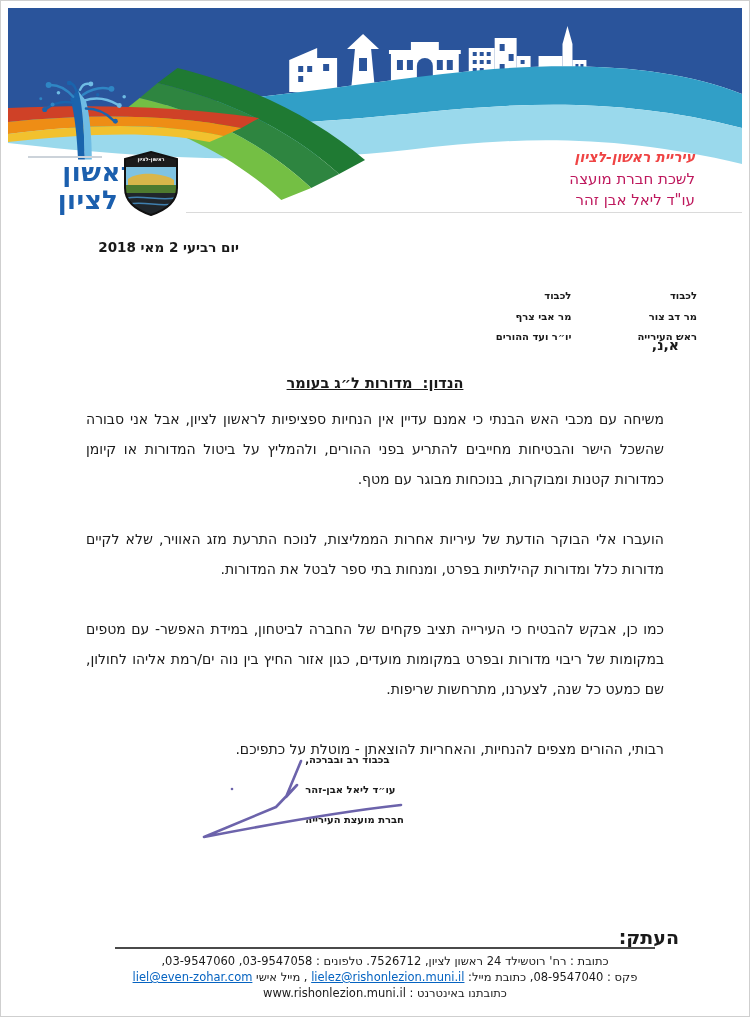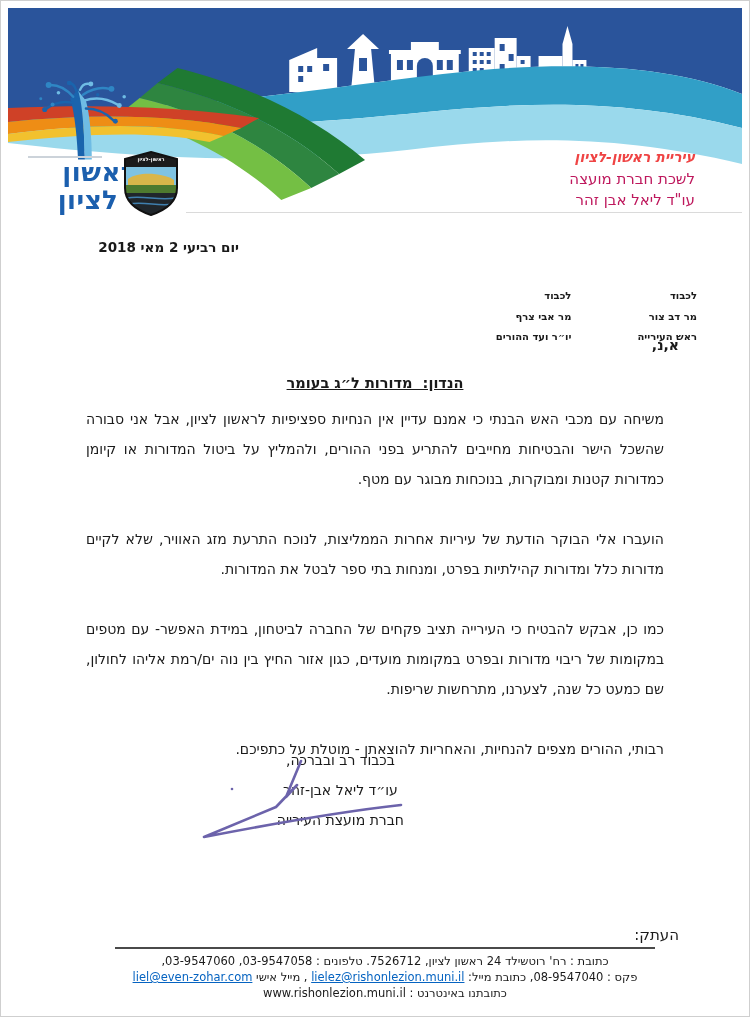--- a/index.html
+++ b/index.html
@@ -29,25 +29,25 @@
   .date-block{position:absolute;right:510px;left:85px;top:236px;text-align:right;
     font-weight:bold;font-size:13.5px;line-height:20px;direction:rtl;}
   .recipients{position:absolute;right:52px;top:264px;display:flex;direction:rtl;gap:66px;}
   .recipient{text-align:right;font-weight:bold;font-size:10px;line-height:20.5px;margin-top:21px;}
   .greeting{position:absolute;right:70px;top:336px;font-weight:bold;font-size:14px;}
   .subject-row{position:absolute;left:0;right:0;top:372px;text-align:center;}
   .subject-row span{font-weight:bold;font-size:14.5px;text-decoration:underline;}
   .body-text{position:absolute;right:85px;left:85px;top:403px;}
   .body-text p{margin:0 0 30px 0;font-size:14px;line-height:30px;text-align:justify;}
   
-  .sig-block{position:absolute;right:345px;top:744px;text-align:center;
-    font-weight:normal;font-size:14px;line-height:30px;white-space:nowrap;}
+  .sig-block{position:absolute;right:345px;top:744px;text-align:left;
+    font-weight:bold;font-size:10px;line-height:30px;white-space:nowrap;}
   .sig-ink{position:absolute;left:195px;top:756px;width:210px;height:88px;z-index:2;}
   
-  .copy-label{position:absolute;right:70px;top:925px;font-weight:normal;font-size:15px;margin-left:7px;}
+  .copy-label{position:absolute;right:70px;top:925px;font-weight:bold;font-size:19px;margin-left:7px;}
   .footer{position:absolute;left:108px;top:946px;width:552px;text-align:center;
     font-size:11.5px;line-height:16px;}
   .footer .rule{border-top:2px solid #4a4a4a;margin:0 6px 4px 6px;}
   .footer a{color:#0563c1;text-decoration:underline;cursor:pointer;}
 </style>
 </head>
 <body>
 
 <div class="page">
 

